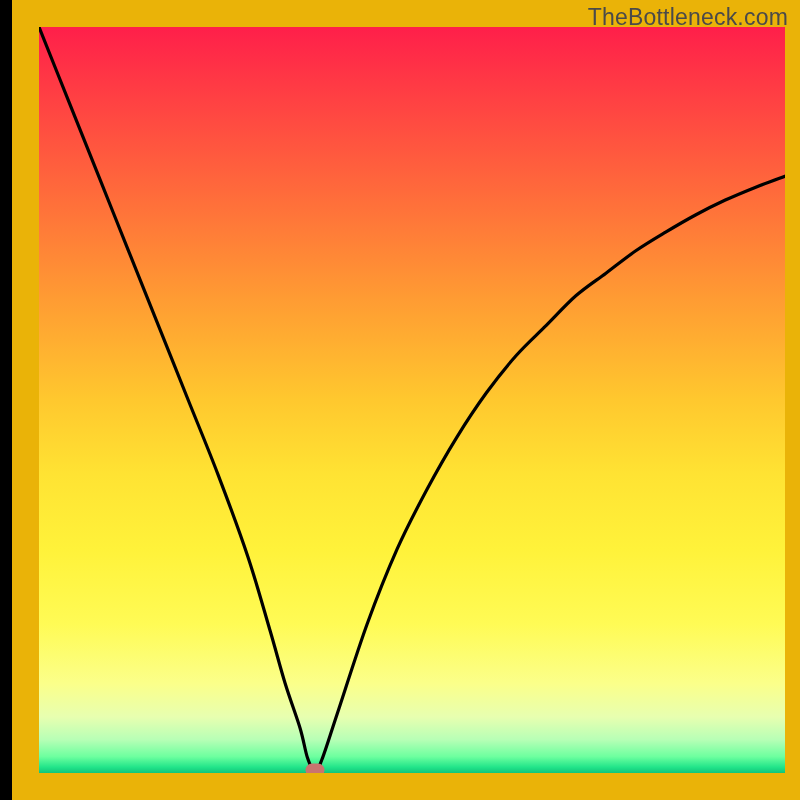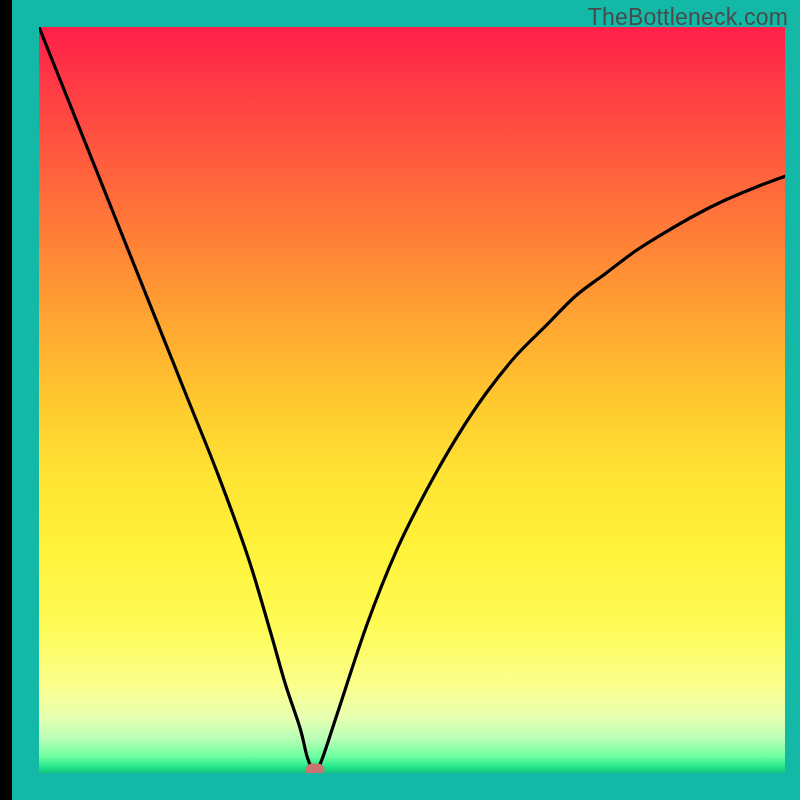--- a/index.html
+++ b/index.html
@@ -7,21 +7,21 @@
     padding: 0;
     width: 800px;
     height: 800px;
     overflow: hidden;
     background: #000;
     font-family: Arial, Helvetica, sans-serif;
   }
   .frame {
     position: absolute;
     inset: 0;
-    background: #14b8a6;
+    background: #eab308;
     margin-left: 12px;
   }
   .plot-area {
     position: absolute;
     left: 27px;
     top: 27px;
     width: 746px;
     height: 746px;
     overflow: hidden;
   }

